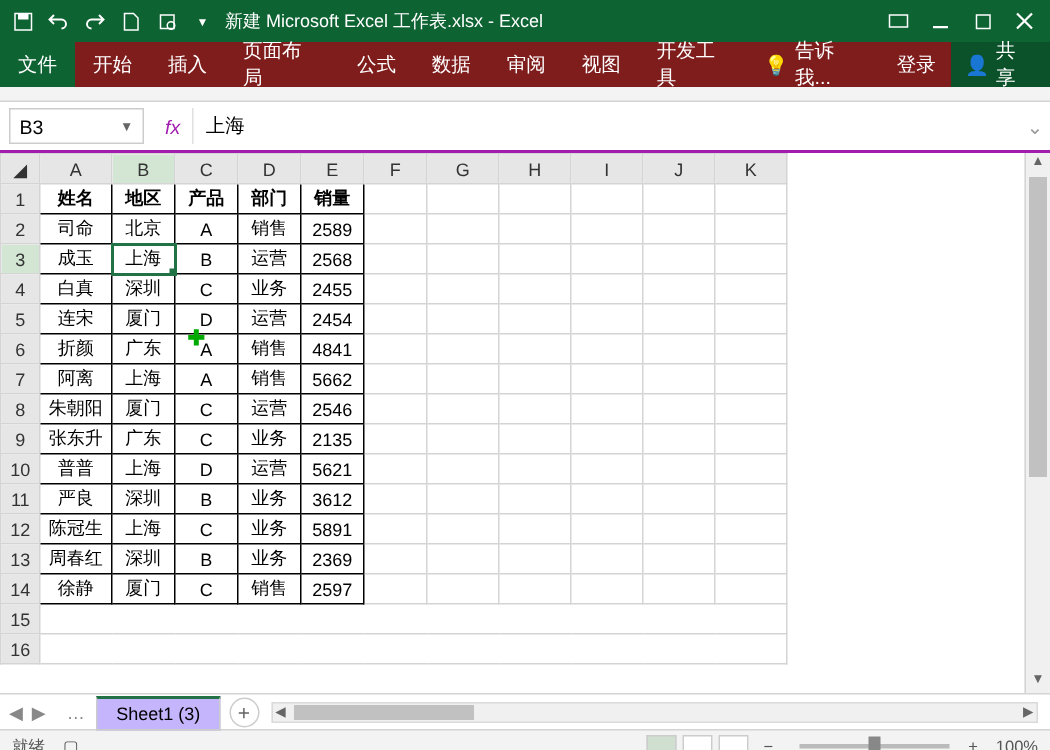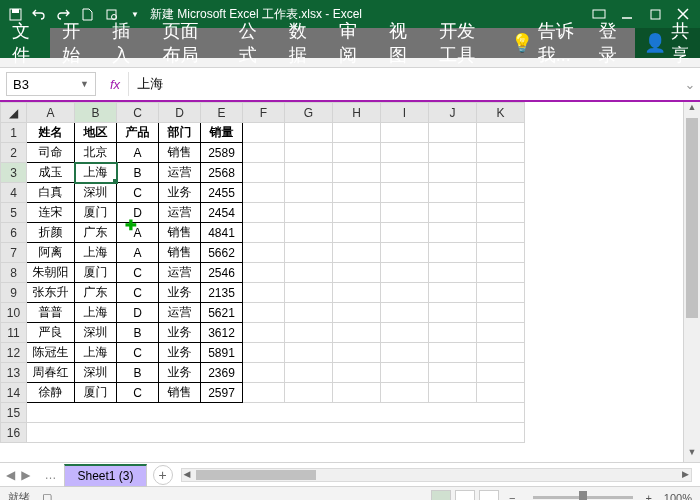--- a/index.html
+++ b/index.html
@@ -5,21 +5,21 @@
 * { box-sizing: border-box; margin: 0; padding: 0; font-family: "Microsoft YaHei", Arial, sans-serif; }
 body { width: 700px; height: 500px; background: #fff; overflow: hidden; position: relative; }
 
 .titlebar { background: #0e6333; color: #fff; height: 28px; display: flex; align-items: center; font-size: 12px; }
 .qat { display: flex; align-items: center; gap: 10px; padding: 0 8px; }
 .qat .ico { width: 14px; height: 14px; display: inline-flex; align-items: center; justify-content: center; color: #fff; }
 .title-center { flex: 1; text-align: left; }
 .winbtns { display: flex; align-items: center; gap: 14px; padding: 0 10px; }
 .winbtns .ico { width: 14px; height: 14px; display: inline-flex; align-items: center; justify-content: center; }
 
-.ribbon-tabs { background: #737373; color: #fff; height: 30px; display: flex; align-items: center; font-size: 18px; }
+.ribbon-tabs { background: #7f1d1d; color: #fff; height: 30px; display: flex; align-items: center; font-size: 13px; }
 .ribbon-tabs .tab { padding: 0 12px; height: 100%; display: flex; align-items: center; cursor: pointer; }
 .ribbon-tabs .tab.file { background: #0e6333; }
 .ribbon-tabs .tell { margin-left: auto; padding: 0 8px; display: flex; align-items: center; gap: 4px; }
 .ribbon-tabs .share { background: #0b5129; padding: 0 10px; height: 100%; display: flex; align-items: center; gap: 4px; }
 .ribbon-tabs .login { padding: 0 10px; }
 
 .ribbon-body { background: #f3f3f3; border-bottom: 1px solid #d4d4d4; height: 10px; }
 
 .formula-bar { background: #fff; border-bottom: 2px solid #a21caf; height: 34px; display: flex; align-items: center; font-size: 13px; }
 .namebox { width: 90px; border: 1px solid #ccc; margin: 4px 6px; height: 24px; display: flex; align-items: center; padding: 0 6px; background: #fff; }

